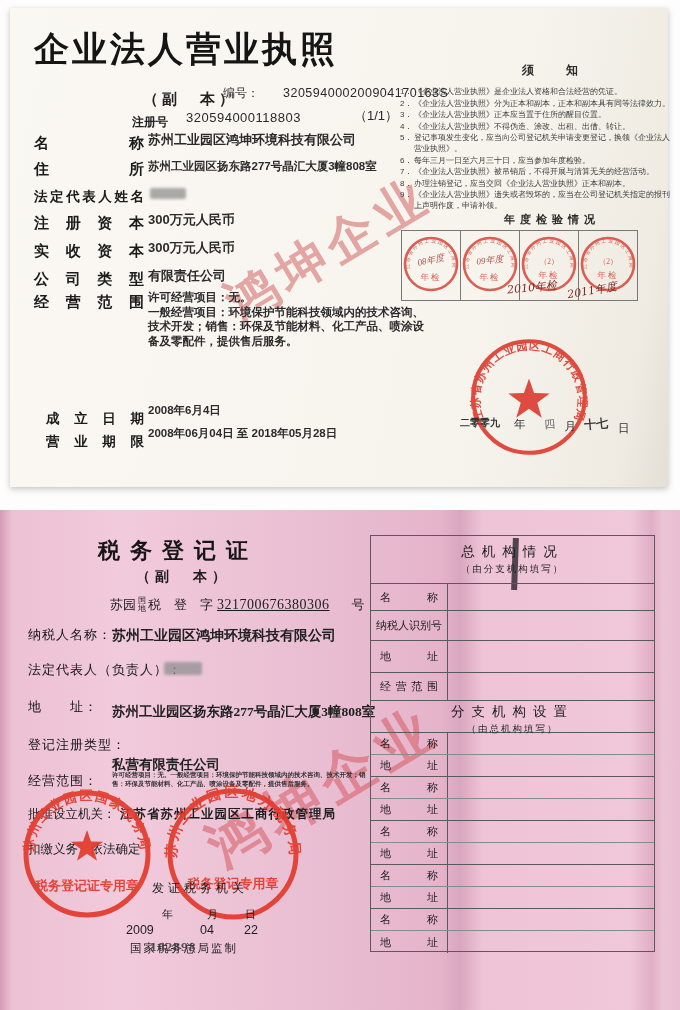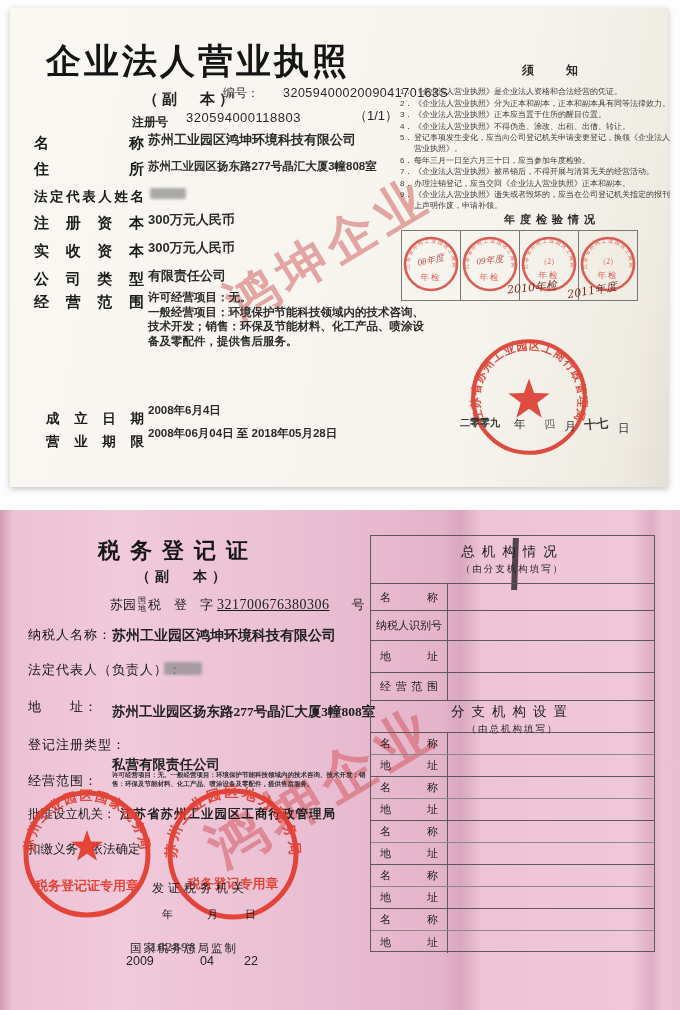--- a/index.html
+++ b/index.html
@@ -2,21 +2,21 @@
 <html><head>
 <meta charset="utf-8">
 <style>
   html,body{margin:0;padding:0;background:#fff;}
   .canvas{position:relative;width:680px;height:1010px;background:#fdfdfd;overflow:hidden;
           font-family:"Liberation Sans",sans-serif;color:#222;}
   
   .license{position:absolute;left:10px;top:8px;width:658px;height:479px;
            background:linear-gradient(100deg,#faf8f3 0%,#f7f4ee 70%,#efebe2 93%,#e3dfd5 100%);
            box-shadow:0 2px 6px rgba(110,110,110,.4);}
-  .lic-title{position:absolute;left:24px;top:18px;margin:12px;font-size:35px;font-weight:bold;
+  .lic-title{position:absolute;left:24px;top:18px;margin:0;font-size:35px;font-weight:bold;
              letter-spacing:3px;color:#151515;}
   .lic-copy{position:absolute;left:133px;top:82px;font-size:15px;font-weight:bold;letter-spacing:4px;color:#222;}
   .lic-serial{position:absolute;left:213px;top:77px;font-size:12px;color:#2a2a2a;}
   .lic-serial .num{font-size:12.5px;margin-left:24px;letter-spacing:.5px;}
   .lic-page{position:absolute;left:344px;top:99px;font-size:13px;color:#2a2a2a;}
   .lic-regno-label{position:absolute;left:122px;top:106px;font-size:12px;font-weight:bold;color:#222;}
   .lic-regno{position:absolute;left:176px;top:102px;font-size:13px;letter-spacing:.5px;color:#2a2a2a;}
   .lic-label{position:absolute;left:24px;width:110px;font-size:15px;font-weight:bold;color:#1c1c1c;
              text-align:justify;text-align-last:justify;font-family:Liberation Mono, monospace;}
   .lic-label.small{font-size:13.5px;}
@@ -68,21 +68,21 @@
   .tax-certno .stack{display:inline-block;margin:0 2px;font-size:8px;line-height:8px;text-align:center;}
   .tax-certno .num{font-size:14px;letter-spacing:.5px;margin-left:4px;text-decoration:underline;}
   .tax-certno .suf{margin-left:22px;}
   .tax-label{position:absolute;left:28px;font-size:13px;letter-spacing:1px;color:#151515;}
   .tax-value{position:absolute;left:112px;font-size:14px;font-weight:bold;color:#222;white-space:nowrap;}
   .tax-scope{position:absolute;left:112px;width:254px;font-size:6.5px;line-height:9px;font-weight:bold;color:#333;}
   .tax-line{position:absolute;font-size:12.5px;color:#1d1d1d;}
   .tax-stamp{position:absolute;}
   .tax-issuer{position:absolute;left:152px;top:370px;font-size:12px;letter-spacing:4px;}
   .tax-dl{position:absolute;top:397px;font-size:11px;}
-  .tax-dv{position:absolute;top:413px;font-size:12.5px;font-family:"Liberation Sans",sans-serif;margin-top:31px;}
+  .tax-dv{position:absolute;top:413px;font-size:12.5px;font-family:"Liberation Sans",sans-serif;}
   .tax-footer{position:absolute;left:130px;top:431px;font-size:11.5px;letter-spacing:2px;}
   .tax-overprint{position:absolute;left:150px;top:429px;font-size:13.5px;font-weight:bold;color:#3d3d3d;
                  letter-spacing:1px;opacity:.85;}
   .smudge{position:absolute;left:512px;top:28px;width:6px;height:52px;background:#2c2430;opacity:.8;
           filter:blur(.6px);transform:rotate(2deg);}
   
   .htable{position:absolute;left:370px;top:25px;width:285px;height:417px;border:1px solid #5a5a5a;
           box-sizing:border-box;font-size:11px;}
   .ht-head{height:48px;border-bottom:1px solid #5a5a5a;text-align:center;box-sizing:border-box;padding-top:7px;}
   .ht-head .t,.ht-band .t{font-size:13.5px;letter-spacing:7px;color:#1c1c1c;}

